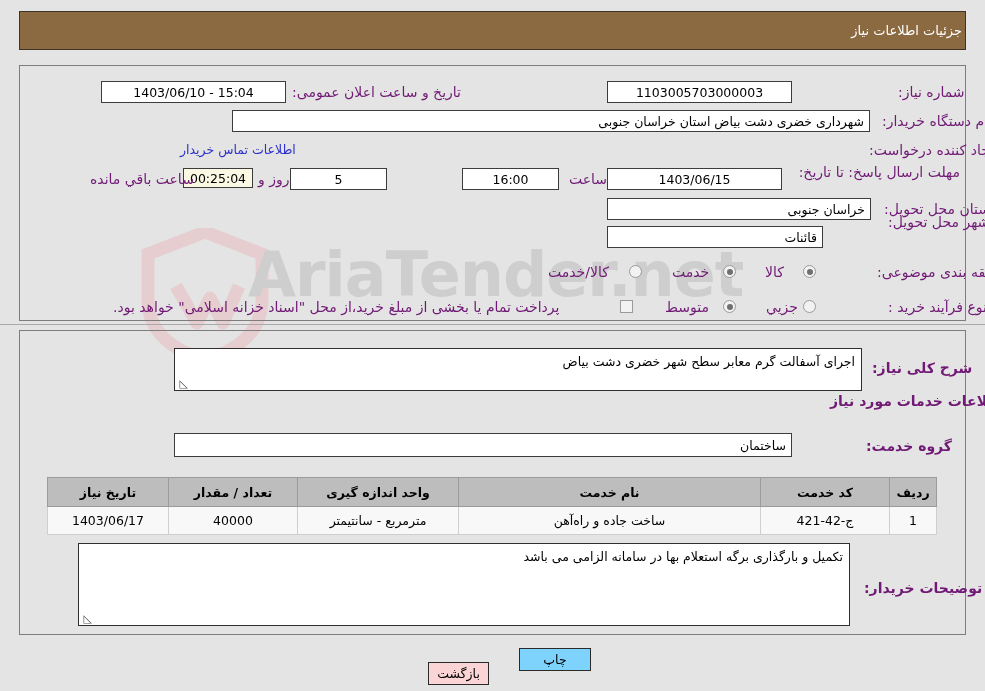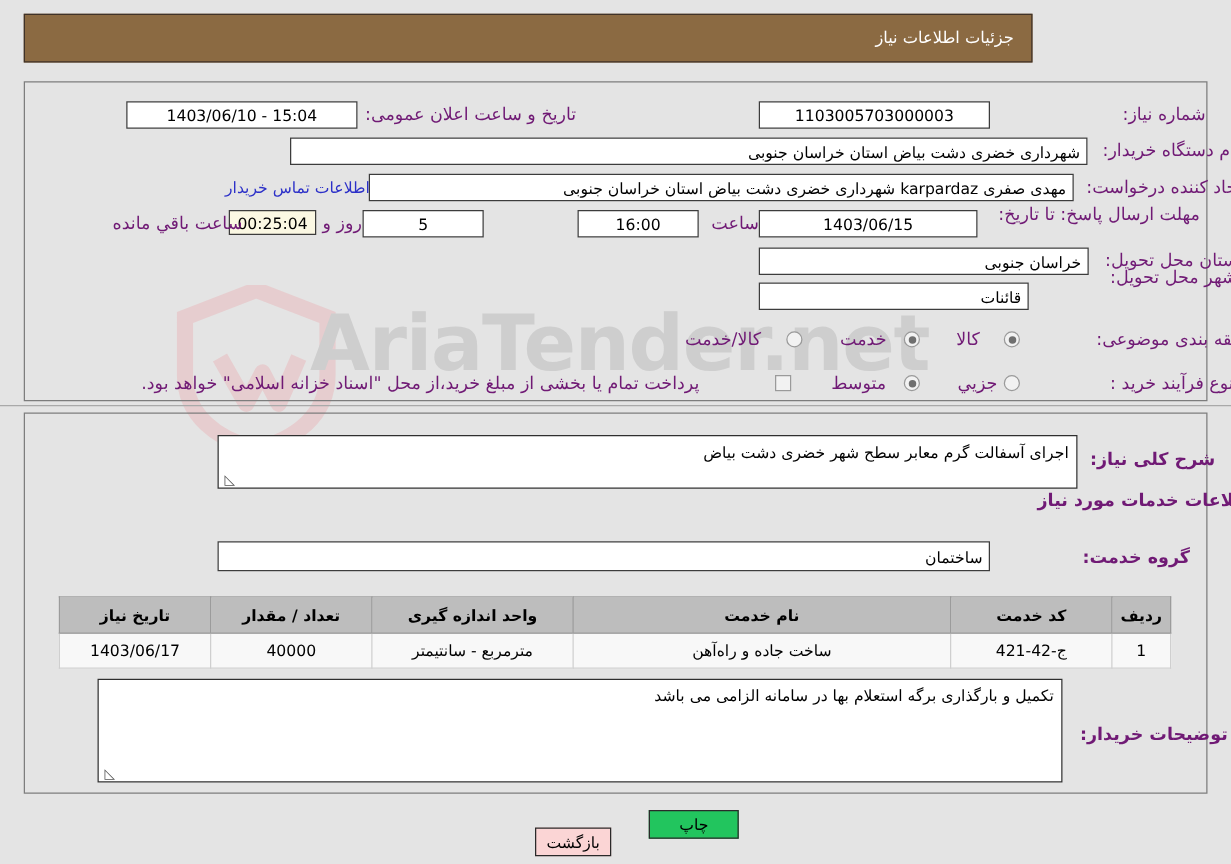--- a/index.html
+++ b/index.html
@@ -40,31 +40,31 @@
     direction: ltr;
     white-space: nowrap;
   }
   #watermark .wm-shield { position:absolute; left:0; top:0; }
 
   
   .title-bar {
     position: absolute;
     left: 19px;
     top: 11px;
-    width: 807px;
+    width: 947px;
     height: 39px;
     background: #8b6a42;
     border: 1px solid #3f3228;
     box-sizing: border-box;
     color: #ffffff;
     font-size: 13px;
     display: flex;
     align-items: center;
     justify-content: flex-start;
-    padding-right: 14px;
+    padding-right: 3px;
     z-index: 10;
   }
 
   
   .panel {
     position: absolute;
     border: 1px solid #7d7d7d;
     background: transparent;
     box-sizing: border-box;
     z-index: 8;
@@ -198,21 +198,21 @@
     box-sizing: border-box;
     font-size: 12.5px;
     display: flex;
     align-items: center;
     justify-content: center;
     cursor: pointer;
     z-index: 12;
     font-family: "DejaVu Sans", "Liberation Sans", sans-serif;
     color: #000;
   }
-  #btn-print  { left: 519px; top: 648px; width: 72px; background: #22c55e; }
+  #btn-print  { left: 519px; top: 648px; width: 72px; background: #7dd3fc; }
   #btn-back   { left: 428px; top: 648px; width: 61px; background: #fbd5d5; margin-top: 14px; }
 
   .divider {
     position: absolute;
     left: 0; width: 985px; height: 0;
     border-top: 1px solid #a9a9a9;
     z-index: 9;
   }
 </style>
 </head>
@@ -237,21 +237,20 @@
   <div class="lbl" style="left:898px; top:84px;">شماره نیاز:</div>
   <div class="fld center" style="left:607px; top:81px; width:185px; height:22px;">1103005703000003</div>
 
   <div class="lbl" style="left:292px; top:84px;">تاریخ و ساعت اعلان عمومی:</div>
   <div class="fld center" style="left:101px; top:81px; width:185px; height:22px;">15:04 - 1403/06/10</div>
 
   <div class="lbl" style="left:882px; top:113px;">نام دستگاه خریدار:</div>
   <div class="fld start" style="left:232px; top:110px; width:638px; height:22px;">شهرداری خضری دشت بیاض استان خراسان جنوبی</div>
 
   <div class="lbl" style="left:869px; top:142px;">ایجاد کننده درخواست:</div>
-  <div class="fld start" style="left:295px; top:139px; width:564px; height:22px;">مهدی صفری karpardaz شهرداری خضری دشت بیاض استان خراسان جنوبی</div>
   <div class="link" style="left:180px; top:142px;">اطلاعات تماس خریدار</div>
 
   <div class="lbl" style="left:898px; top:164px; width:62px; text-align:right;">مهلت ارسال پاسخ: تا تاریخ:</div>
   <div class="fld center" style="left:607px; top:168px; width:175px; height:22px;">1403/06/15</div>
   <div class="lbl" style="left:569px; top:171px;">ساعت</div>
   <div class="fld center" style="left:462px; top:168px; width:97px; height:22px;">16:00</div>
   <div class="fld center" style="left:290px; top:168px; width:97px; height:22px;">5</div>
   <div class="lbl" style="left:258px; top:171px;">روز و</div>
   <div class="fld center yellow" style="left:183px; top:168px; width:70px; height:20px;">00:25:04</div>
   <div class="lbl" style="left:90px; top:171px;">ساعت باقي مانده</div>

